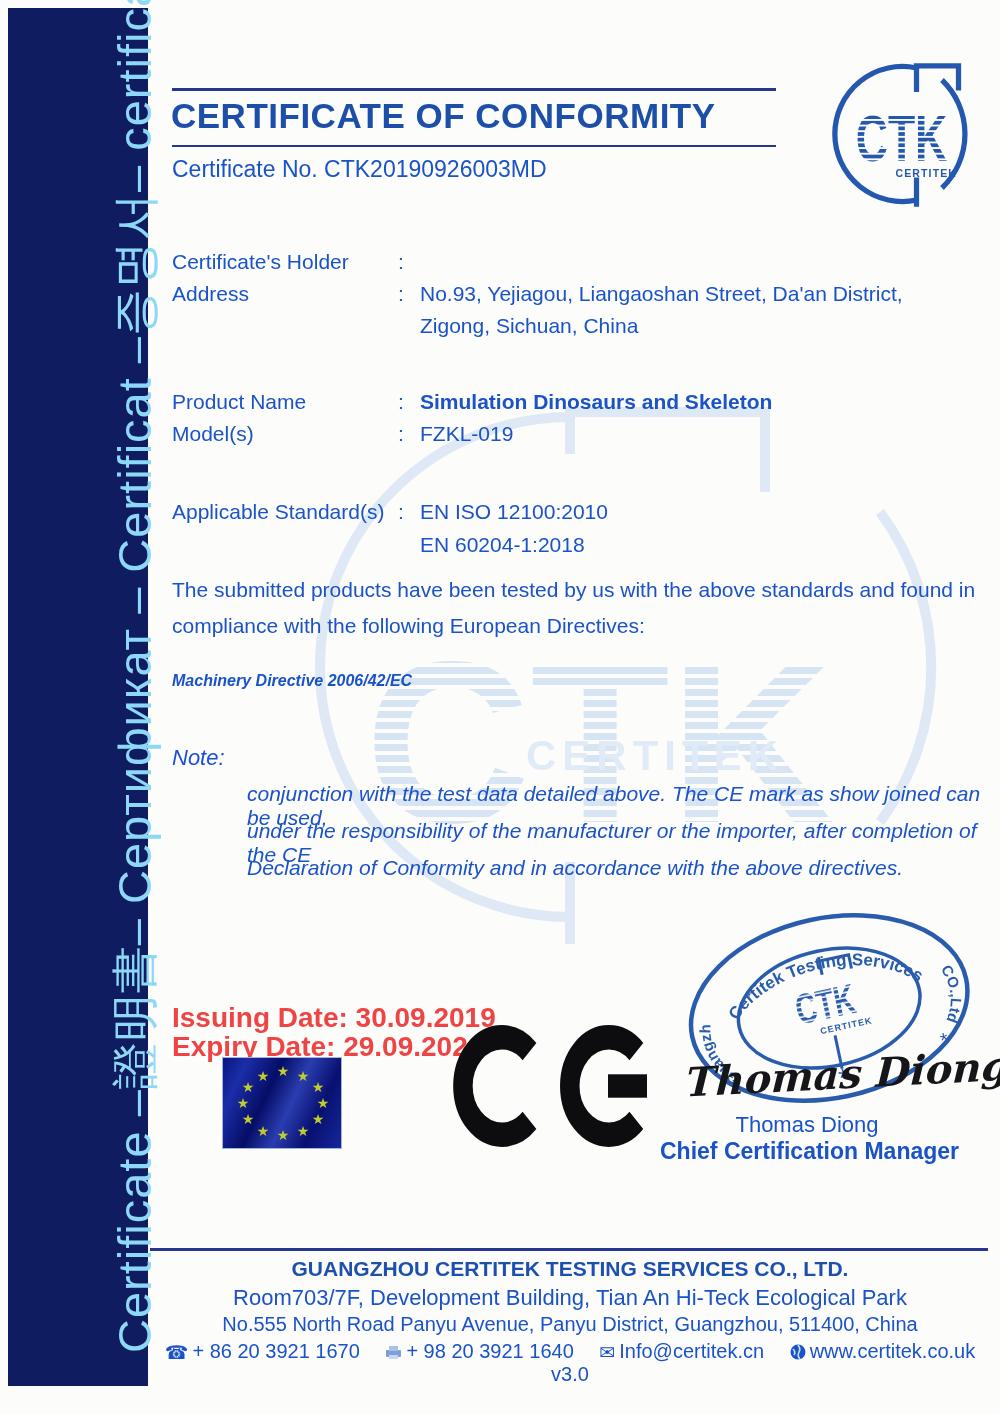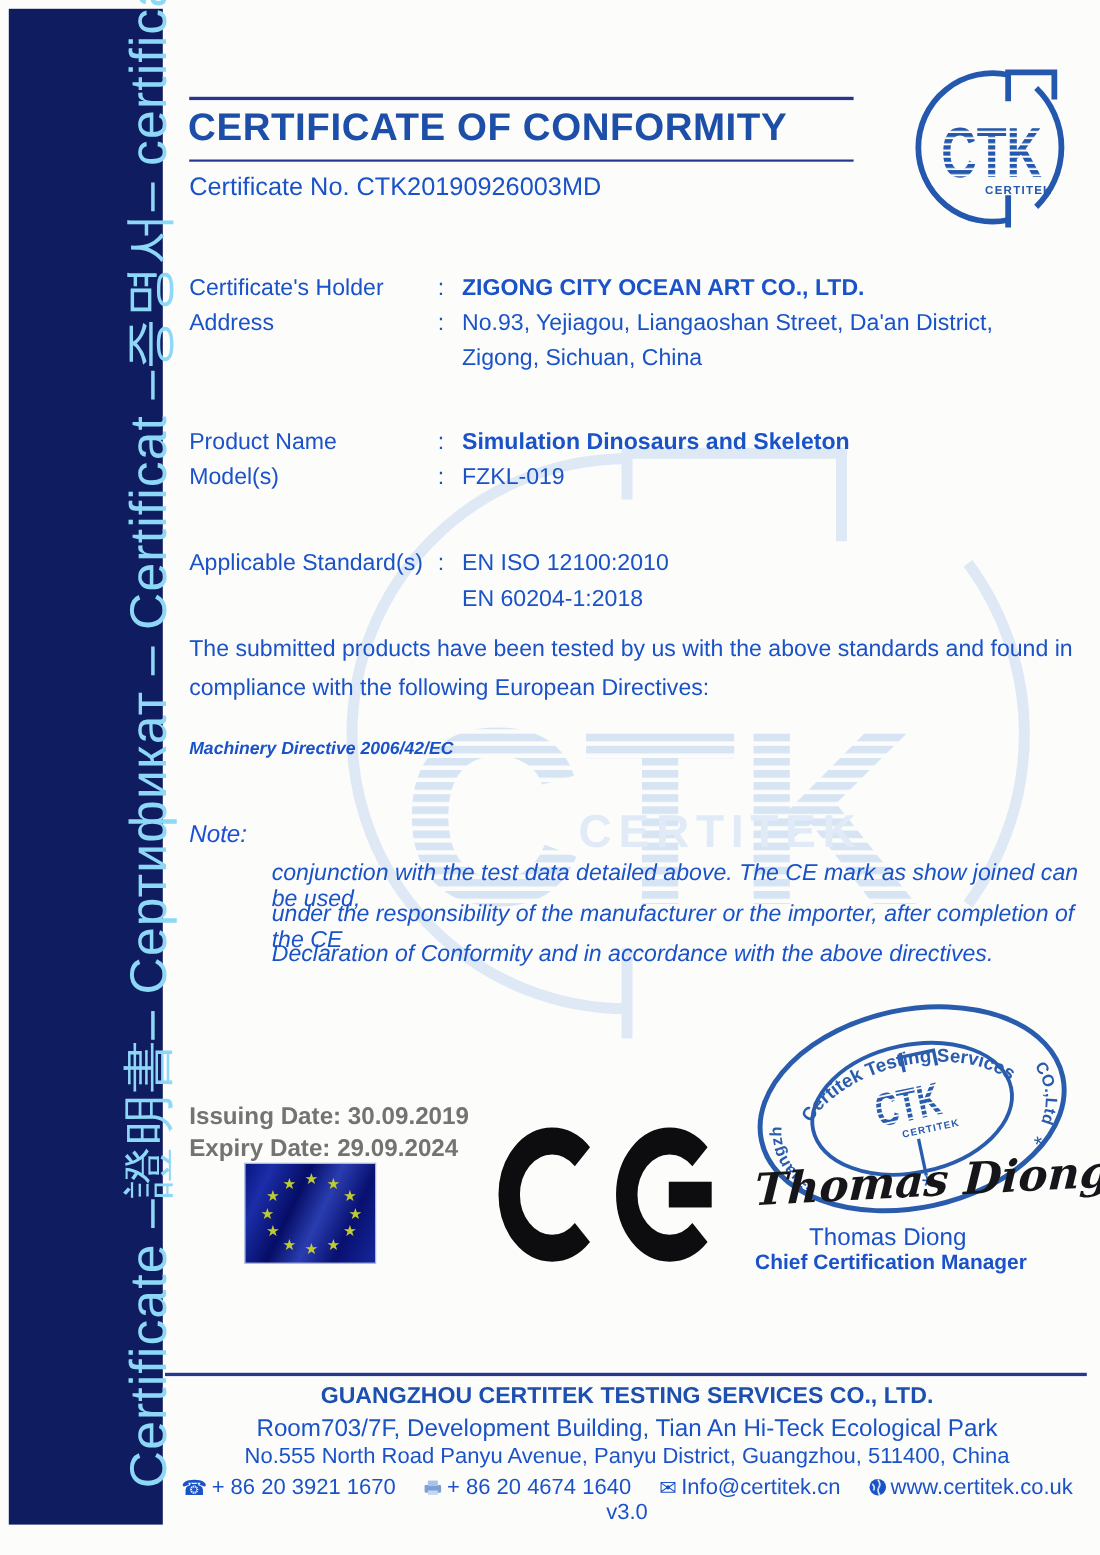--- a/index.html
+++ b/index.html
@@ -30,37 +30,37 @@
   .lbl{position:absolute;left:172px;font-size:21px;color:#1a52c8;}
   .col{position:absolute;left:398px;font-size:21px;color:#1a52c8;}
   .val{position:absolute;left:420px;font-size:21px;color:#1a52c8;}
   .bold{font-weight:bold;}
   
   .para{position:absolute;left:172px;font-size:21px;color:#1a52c8;}
   .directive{position:absolute;left:172px;top:672px;font-size:16px;font-weight:bold;font-style:italic;color:#1a52c8;}
   .note-label{position:absolute;left:172px;top:745px;font-size:22px;font-style:italic;color:#1d4ed8;}
   .note-line{position:absolute;left:247px;font-size:21px;font-style:italic;color:#1a52c8;}
   
-  .date{position:absolute;left:172px;font-size:22px;font-weight:bold;color:#737373;}
+  .date{position:absolute;left:172px;font-size:28px;font-weight:bold;color:#ef4444;}
   .eu-flag{
     position:absolute;left:222px;top:1057px;width:120px;height:92px;
     background:linear-gradient(115deg,#0a1580 0%,#1b2da8 16%,#050d66 38%,#2a3db0 56%,#081070 76%,#16279c 100%);
     border:1px solid #9fb6d8;box-sizing:border-box;
   }
   .eu-star{position:absolute;color:#bfcc30;font-size:14px;transform:translate(-50%,-50%);line-height:1;}
   .ce-svg{position:absolute;left:452px;top:1022px;width:195px;height:128px;}
   
   .stamp{position:absolute;left:683px;top:912px;width:292px;height:190px;transform:rotate(-12deg);}
   .sig-script{
     position:absolute;left:686px;top:1052px;width:250px;text-align:center;
     font-family:"DejaVu Serif",serif;font-style:italic;font-weight:bold;
     font-size:40px;color:#15151a;transform:rotate(-3deg) skewX(-6deg);white-space:nowrap;
   }
   .sig-name{position:absolute;left:682px;top:1112px;width:250px;text-align:center;font-size:22px;color:#1a52c8;}
-  .sig-title{position:absolute;left:660px;top:1138px;width:300px;text-align:center;font-size:19px;font-weight:bold;color:#1a52c8;}
+  .sig-title{position:absolute;left:660px;top:1138px;width:300px;text-align:left;font-size:23px;font-weight:bold;color:#1a52c8;}
   
   .f-rule{left:150px;top:1248px;width:838px;height:3px;}
   .f-line{position:absolute;left:150px;width:840px;text-align:center;color:#1a52c8;}
   .f-company{top:1257px;font-size:21px;font-weight:bold;color:#1c4fae;}
   .f-a1{top:1285px;font-size:22px;}
   .f-a2{top:1313px;font-size:20px;}
   .f-contact{top:1340px;font-size:20px;}
   .f-contact .seg{margin:12px 10px;white-space:nowrap;}
   .f-contact .ic{font-size:19px;position:relative;top:1px;margin-right:4px;}
   .mini-ic{display:inline-block;vertical-align:-2px;margin-right:4px;}
@@ -106,21 +106,20 @@
       <path d="M 118 44 L 118 9 L 174 9 L 174 42"></path>
       <path d="M 118 158 L 118 197"></path>
       <path d="M 152 28 A 100 100 0 0 1 152 172"></path>
     </g>
     <text x="98" y="136" text-anchor="middle" font-family="Liberation Sans, sans-serif" font-weight="bold" font-size="86" textLength="122" lengthAdjust="spacingAndGlyphs" fill="url(#lg-stripes)">CTK</text>
     <text x="131" y="157" text-anchor="middle" font-family="Liberation Sans, sans-serif" font-weight="bold" font-size="14" letter-spacing="1.5" fill="#2458ae">CERTITEK</text>
   </svg>
 
   <div class="lbl" style="top:250px">Certificate's Holder</div>
   <div class="col" style="top:250px">:</div>
-  <div class="val bold" style="top:250px">ZIGONG CITY OCEAN ART CO., LTD.</div>
   <div class="lbl" style="top:282px">Address</div>
   <div class="col" style="top:282px">:</div>
   <div class="val" style="top:282px">No.93, Yejiagou, Liangaoshan Street, Da'an District,</div>
   <div class="val" style="top:314px">Zigong, Sichuan, China</div>
 
   <div class="lbl" style="top:390px">Product Name</div>
   <div class="col" style="top:390px">:</div>
   <div class="val bold" style="top:390px">Simulation Dinosaurs and Skeleton</div>
   <div class="lbl" style="top:422px">Model(s)</div>
   <div class="col" style="top:422px">:</div>
@@ -206,21 +205,21 @@
   <div class="rule f-rule"></div>
   <div class="f-line f-company">GUANGZHOU CERTITEK TESTING SERVICES CO., LTD.</div>
   <div class="f-line f-a1">Room703/7F, Development Building, Tian An Hi-Teck Ecological Park</div>
   <div class="f-line f-a2">No.555 North Road Panyu Avenue, Panyu District, Guangzhou, 511400, China</div>
   <div class="f-line f-contact">
     <span class="seg"><span class="ic">☎</span><span>+ 86 20 3921 1670</span></span>
     <span class="seg"><svg class="mini-ic" width="17" height="15" viewBox="0 0 17 15">
           <rect x="1" y="5" width="15" height="7" rx="1" fill="#7d9fd9"></rect>
           <rect x="4" y="1" width="9" height="5" fill="#a9c2e8"></rect>
           <rect x="4" y="10" width="9" height="4" fill="#c5d6ef"></rect>
-        </svg><span>+ 86 20 4674 1640</span></span>
+        </svg><span>+ 98 20 3921 1640</span></span>
     <span class="seg"><span class="ic">✉</span><span>Info@certitek.cn</span></span>
     <span class="seg"><svg class="mini-ic" width="16" height="16" viewBox="0 0 16 16">
           <circle cx="8" cy="8" r="7.5" fill="#1a52c8"></circle>
           <path d="M3 5 Q 6 8 4 11 M 8 1 Q 11 5 9 8 Q 7 12 10 15" stroke="#cfe0f5" stroke-width="1.6" fill="none"></path>
         </svg><span>www.certitek.co.uk</span></span>
     <span class="seg">v3.0</span>
   </div>
 
 </div>
 

